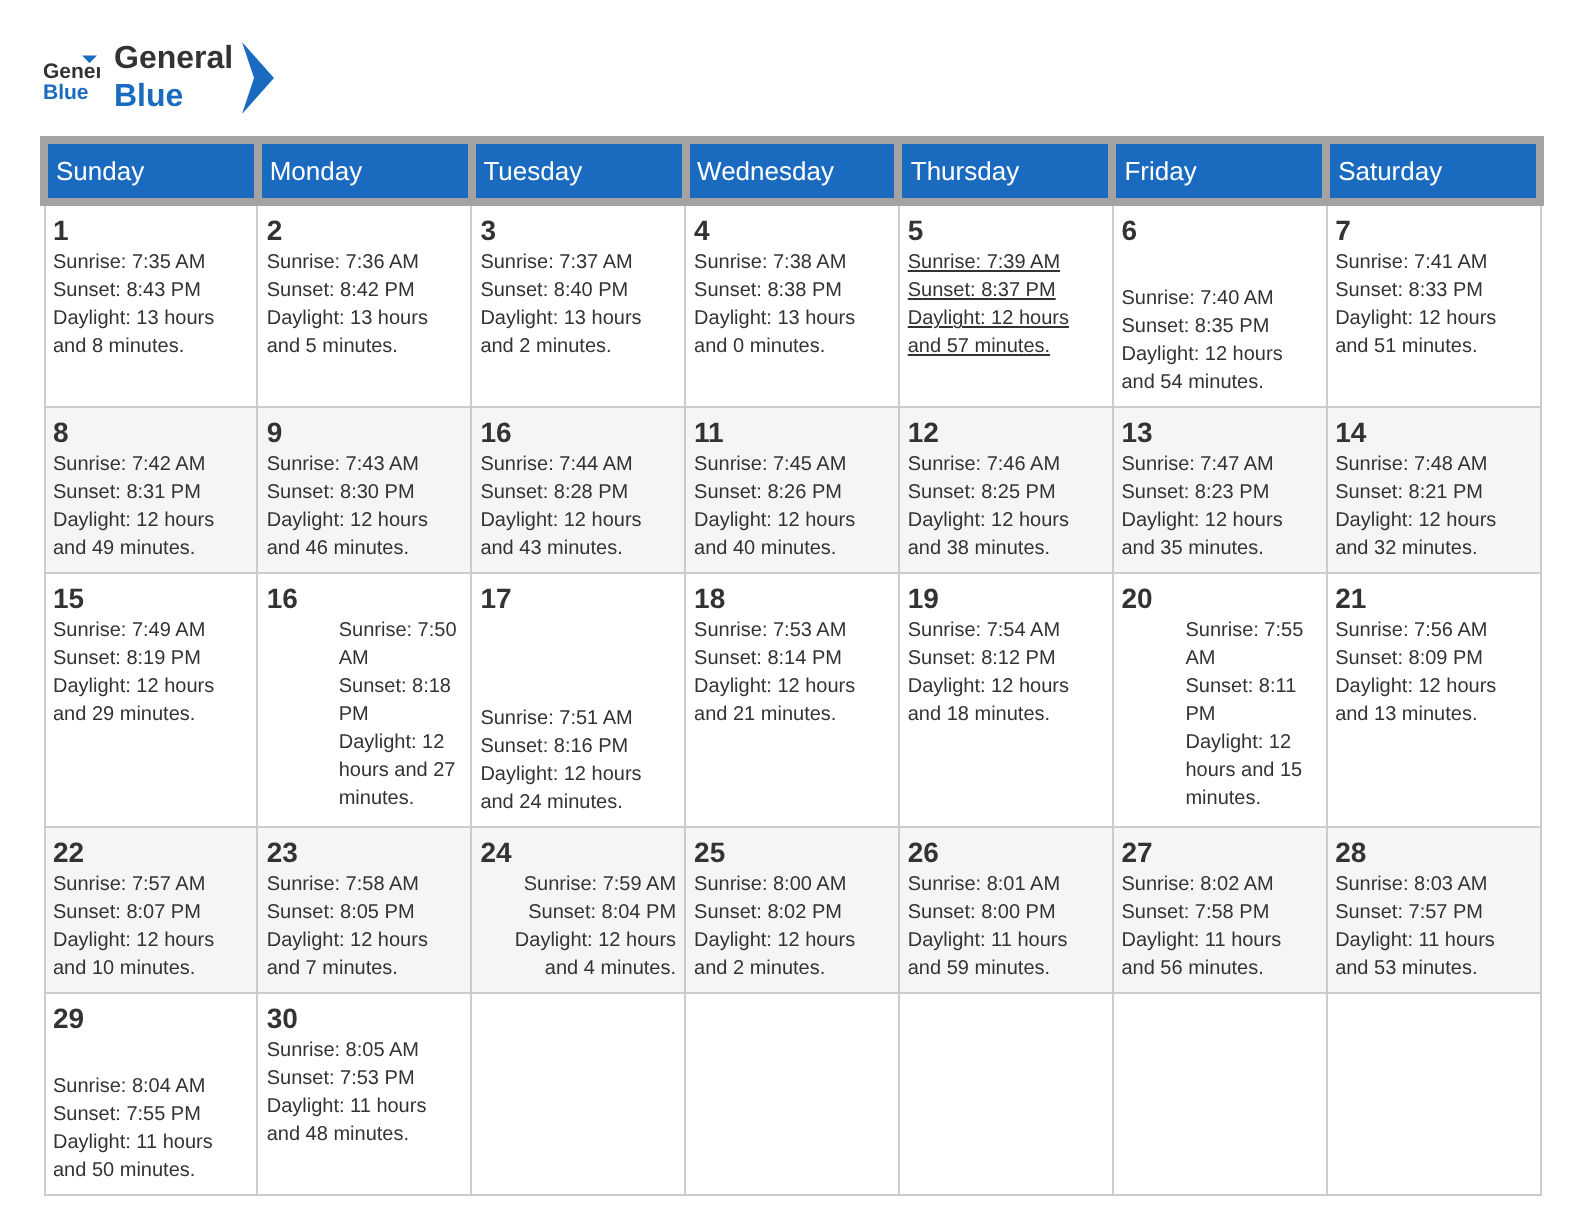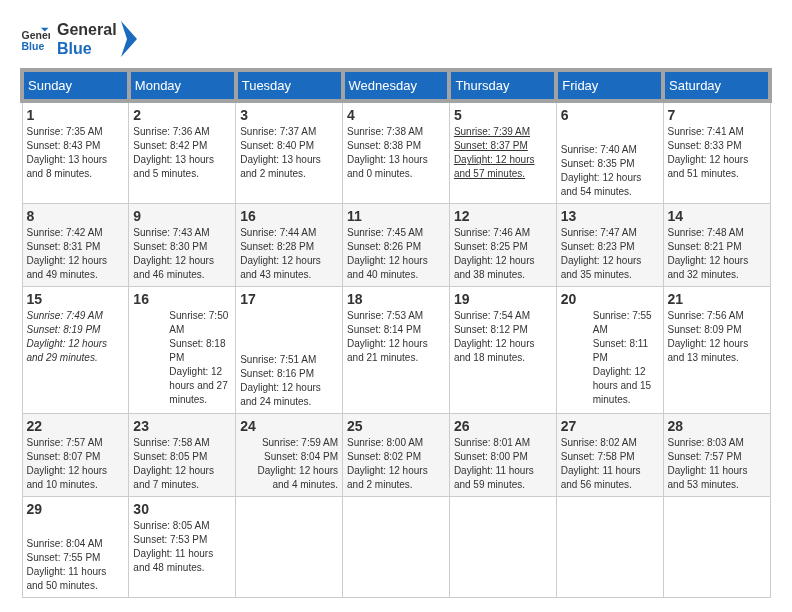--- a/index.html
+++ b/index.html
@@ -199,21 +199,21 @@
         <td>
           <span class="day-number">14</span>
           <div class="day-info" style="white-space: pre-line;">Sunrise: 7:48 AM
 Sunset: 8:21 PM
 Daylight: 12 hours and 32 minutes.</div>
         </td>
       </tr>
       <tr>
         <td>
           <span class="day-number">15</span>
-          <div class="day-info" style="white-space: pre-line; font-style: italic;">Sunrise: 7:49 AM
+          <div class="day-info" style="white-space: pre-line;">Sunrise: 7:49 AM
 Sunset: 8:19 PM
 Daylight: 12 hours and 29 minutes.</div>
         </td>
         <td>
           <span class="day-number">16</span>
           <div class="day-info" style="white-space: pre-line; margin-left: 36px;">Sunrise: 7:50 AM
 Sunset: 8:18 PM
 Daylight: 12 hours and 27 minutes.</div>
         </td>
         <td>

